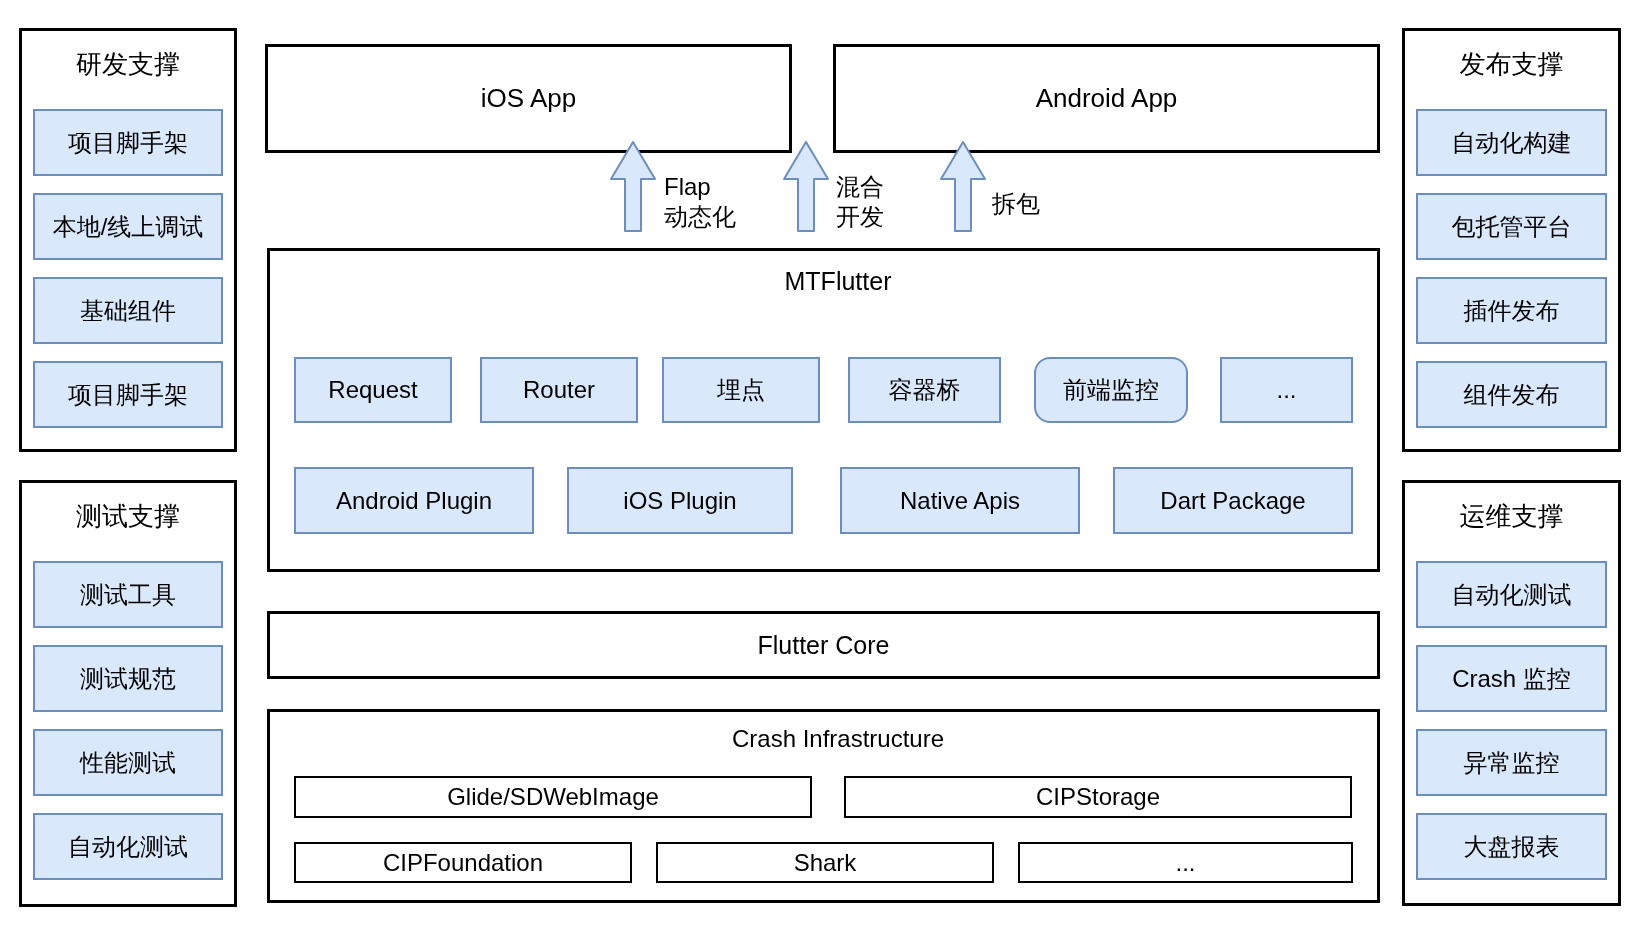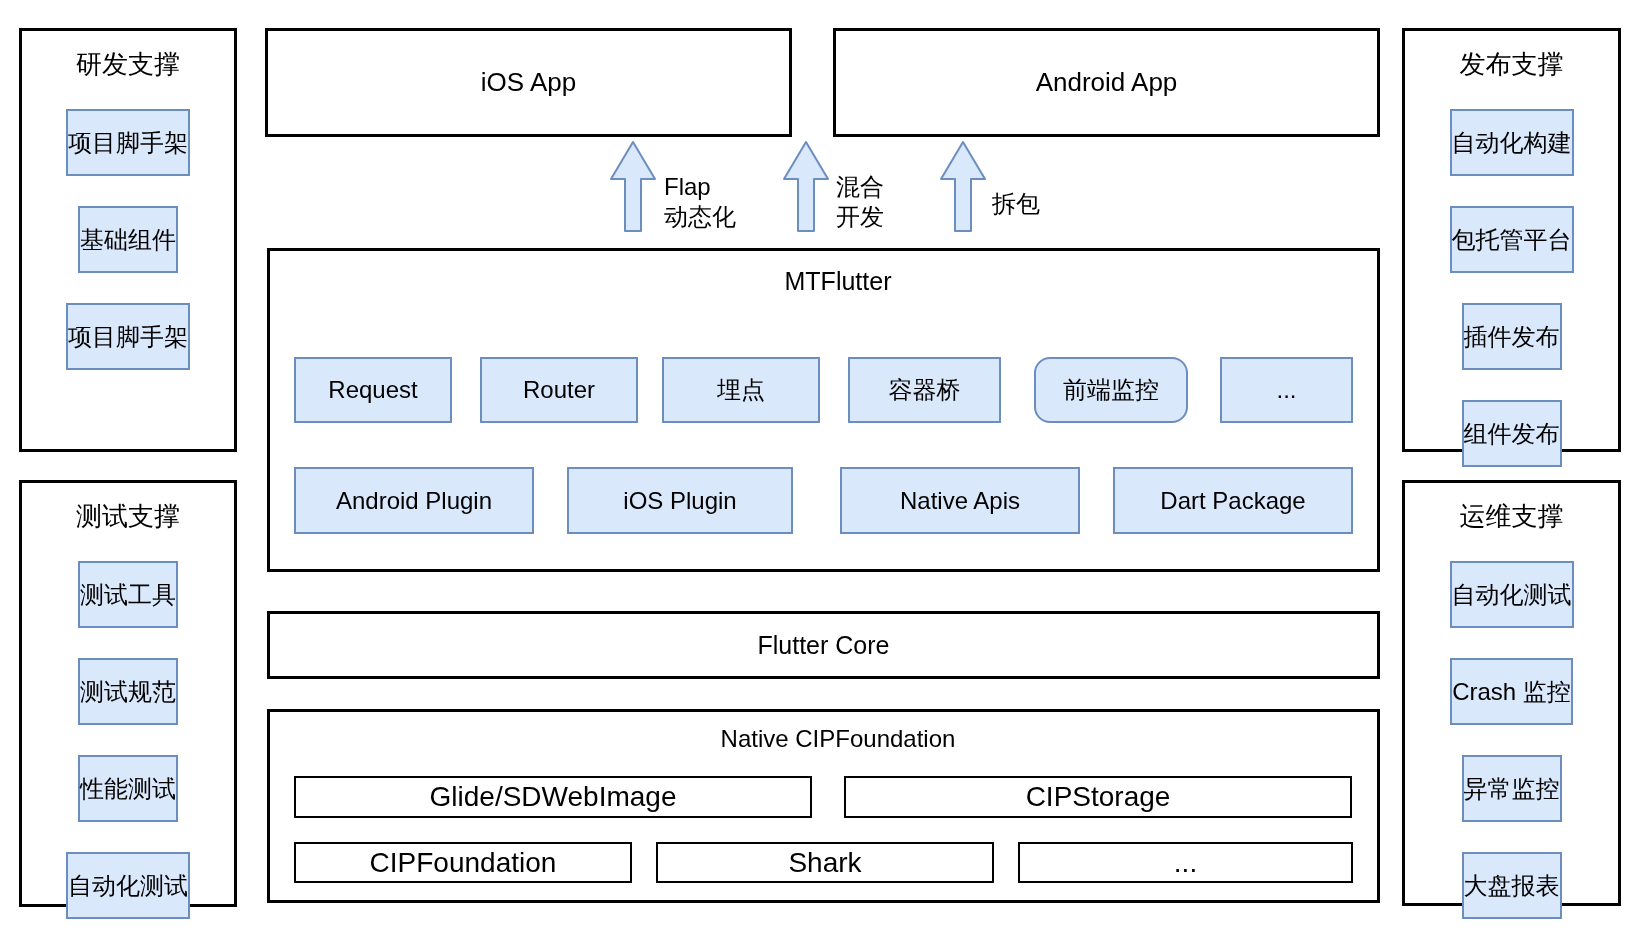--- a/index.html
+++ b/index.html
@@ -3,39 +3,40 @@
 <meta charset="utf-8">
 <style>
   html,body{margin:0;padding:0;background:#fff;}
   body{font-family:"Liberation Sans","DejaVu Sans",sans-serif;color:#000;}
   .stage{position:relative;width:1638px;height:934px;background:#fff;overflow:hidden;}
   .abs{position:absolute;box-sizing:border-box;}
   .outline{border:3px solid var(--outline,#000);background:#fff;}
   .center{display:flex;align-items:center;justify-content:center;}
   .blue{background:var(--blue-fill,#dae8fc);border:2px solid var(--blue-stroke,#6c8ebf);}
   .panel-title{height:66px;display:flex;align-items:center;justify-content:center;font-size:26px;}
-  .panel-items{display:flex;flex-direction:column;gap:30px;padding:12px 11px 0;align-items:center;}
+  .panel-items{display:flex;flex-direction:column;gap:17px;padding:12px 11px 0;}
   .side-item{height:63px;font-size:24px;display:flex;align-items:center;justify-content:center;text-align:center;}
-  .app-box{font-size:26px;}
+  .app-box{font-size:26px;margin-top:16px;}
   .mod{top:357px;height:66px;font-size:24px;}
   .plat{top:467px;height:67px;font-size:24px;}
   .box-title{text-align:center;font-size:25px;line-height:30px;padding-left:29px;}
-  .infra-item{border:2px solid var(--outline,#000);background:#fff;font-size:28px;display:flex;align-items:center;justify-content:center;}
+  .infra-item{border:2px solid var(--outline,#000);background:#fff;font-size:24px;display:flex;align-items:center;justify-content:center;}
   .arrow-shape{fill:var(--blue-fill,#dae8fc);stroke:var(--blue-stroke,#6c8ebf);stroke-width:2;stroke-linejoin:round;}
   .arrow-label{font-size:24px;line-height:30px;white-space:nowrap;}
 </style>
 </head>
 <body>
 
 <div class="stage">
 
   <div class="abs outline" style="left:19px;top:28px;width:218px;height:424px;">
     <div class="panel-title">研发支撑</div>
     <div class="panel-items">
       <div class="blue side-item">项目脚手架</div>
+      <div class="blue side-item">本地/线上调试</div>
       <div class="blue side-item">基础组件</div>
       <div class="blue side-item">项目脚手架</div>
     </div>
   </div>
 
   <div class="abs outline" style="left:19px;top:480px;width:218px;height:427px;">
     <div class="panel-title">测试支撑</div>
     <div class="panel-items">
       <div class="blue side-item">测试工具</div>
       <div class="blue side-item">测试规范</div>
@@ -100,20 +101,20 @@
   <div class="abs blue center mod" style="left:1220px;width:133px;">...</div>
 
   <div class="abs blue center plat" style="left:294px;width:240px;">Android Plugin</div>
   <div class="abs blue center plat" style="left:567px;width:226px;">iOS Plugin</div>
   <div class="abs blue center plat" style="left:840px;width:240px;">Native Apis</div>
   <div class="abs blue center plat" style="left:1113px;width:240px;">Dart Package</div>
 
   <div class="abs outline center" style="left:267px;top:611px;width:1113px;height:68px;font-size:25px;">Flutter Core</div>
 
   <div class="abs outline" style="left:267px;top:709px;width:1113px;height:194px;"></div>
-  <div class="abs box-title" style="left:267px;top:724px;width:1113px;font-size:24px;">Native CIPFoundation</div>
+  <div class="abs box-title" style="left:267px;top:724px;width:1113px;font-size:24px;">Crash Infrastructure</div>
   <div class="abs infra-item" style="left:294px;top:776px;width:518px;height:42px;">Glide/SDWebImage</div>
   <div class="abs infra-item" style="left:844px;top:776px;width:508px;height:42px;">CIPStorage</div>
   <div class="abs infra-item" style="left:294px;top:842px;width:338px;height:41px;">CIPFoundation</div>
   <div class="abs infra-item" style="left:656px;top:842px;width:338px;height:41px;">Shark</div>
   <div class="abs infra-item" style="left:1018px;top:842px;width:335px;height:41px;">...</div>
 
 </div>
 
 </body></html>

